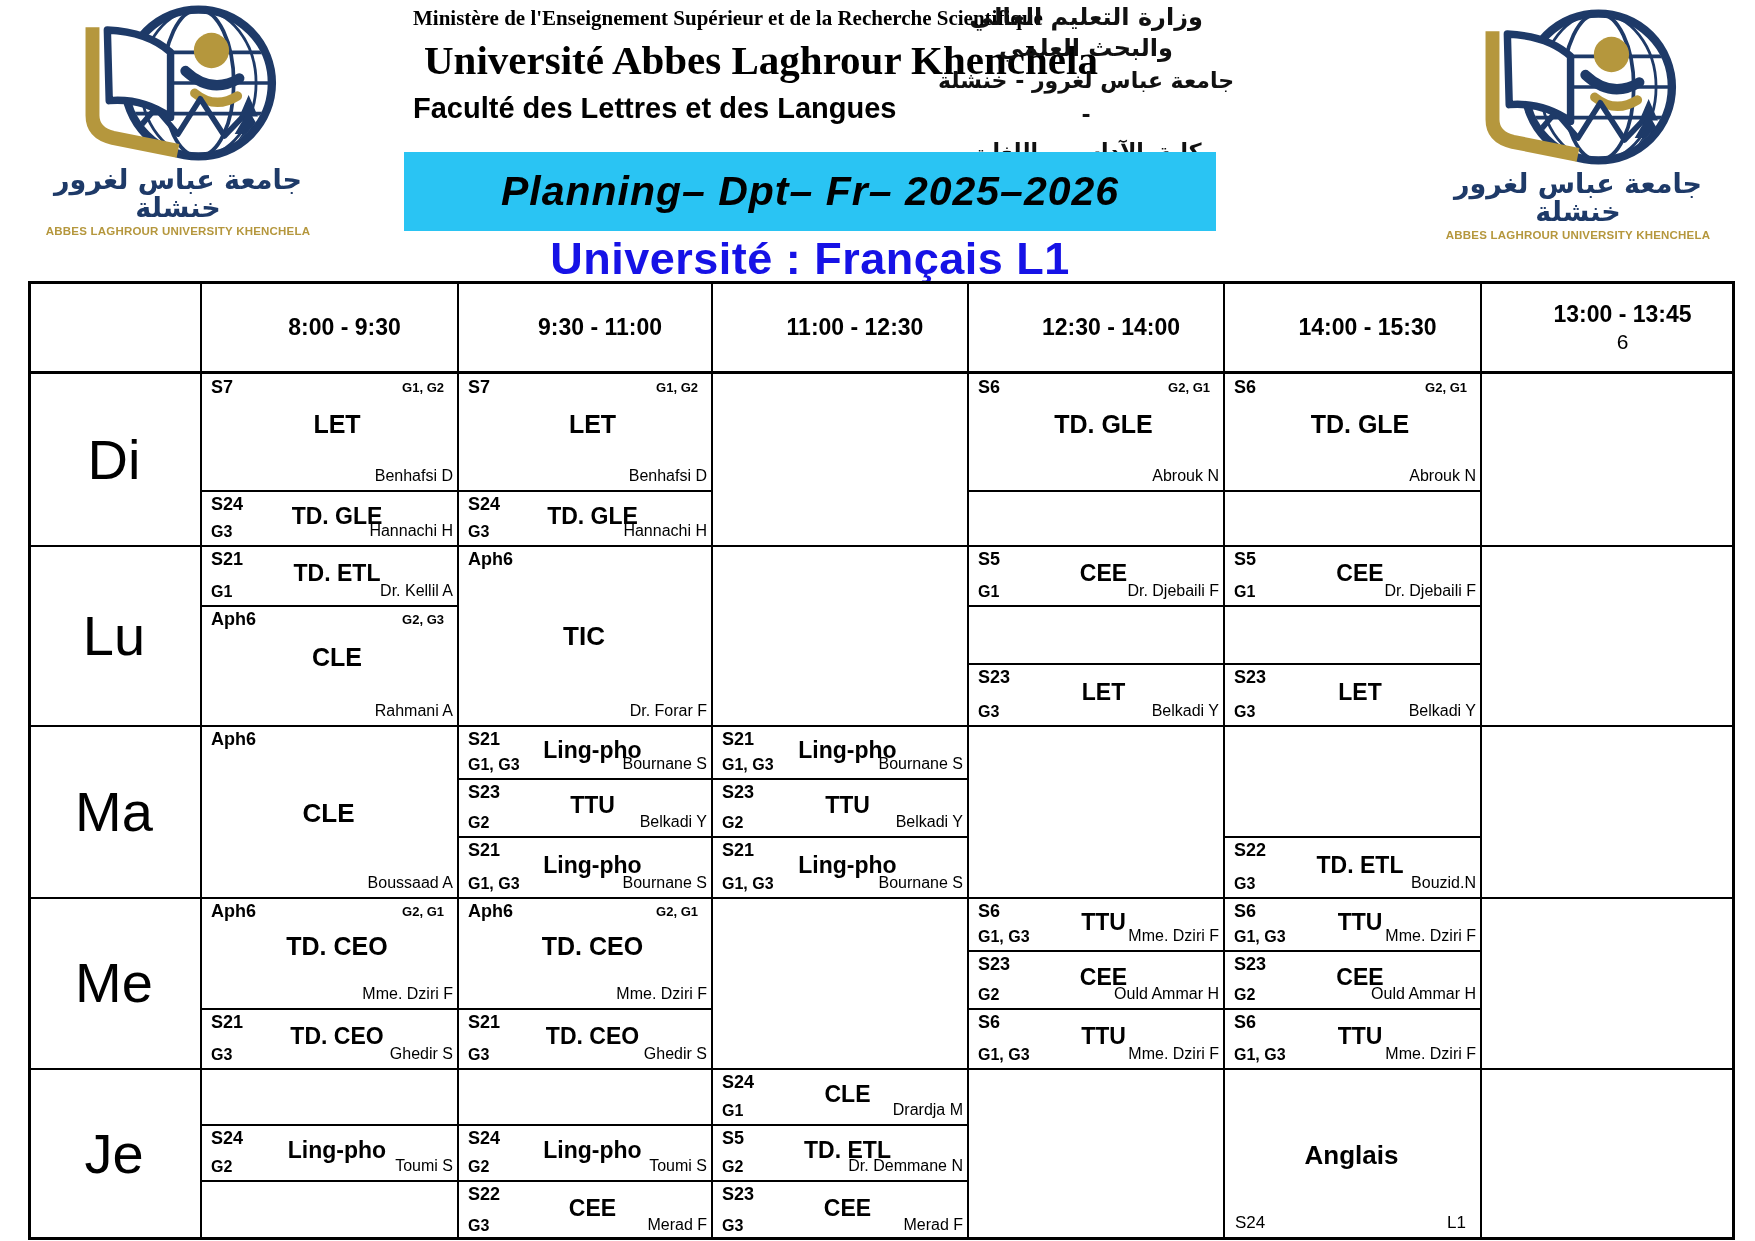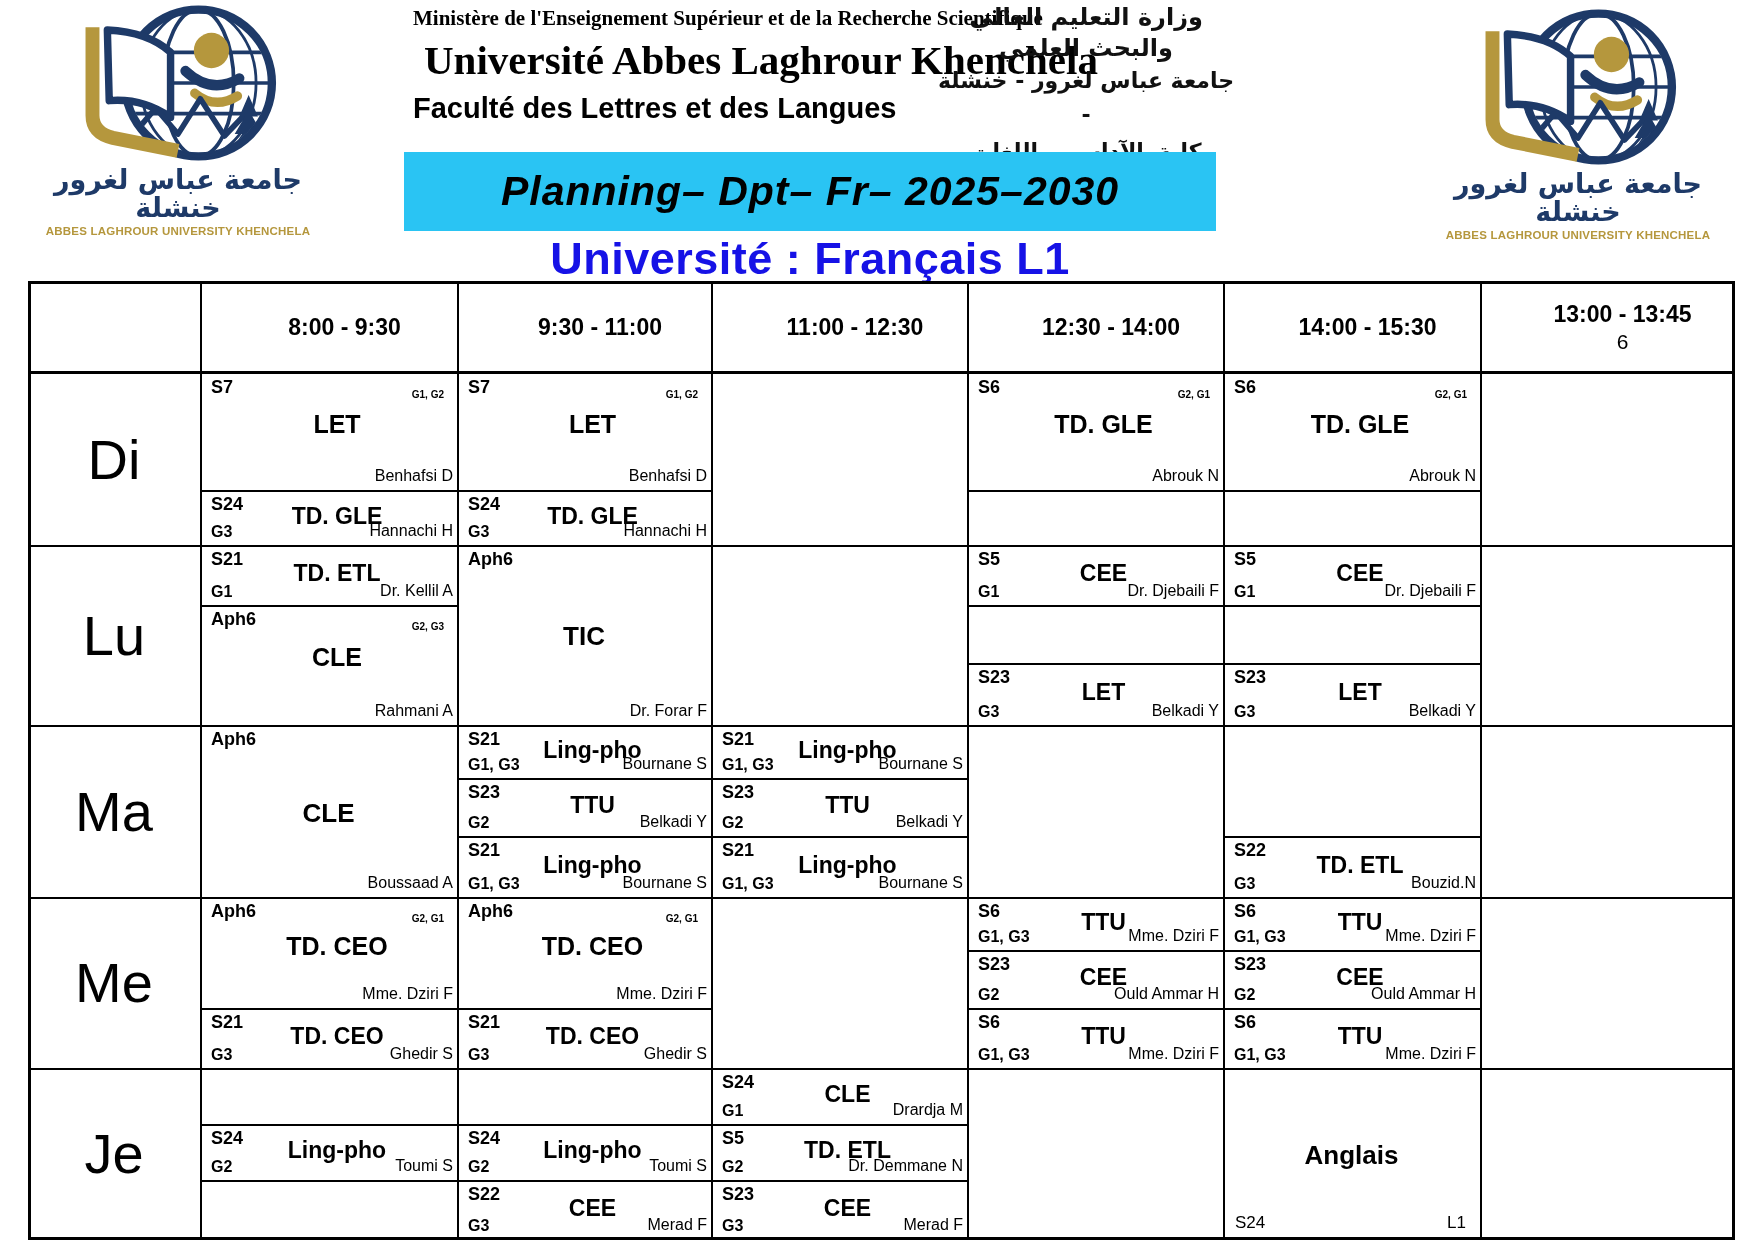--- a/index.html
+++ b/index.html
@@ -28,21 +28,21 @@
   .vl,.hl{position:absolute;background:#000;}
   .vl{width:2px;top:284px;height:953px;}
   .hl{height:2px;}
   .hl.thick{height:3px;}
   .th{position:absolute;display:flex;flex-direction:column;align-items:center;justify-content:center;
       font-weight:bold;font-size:23px;padding-left:16px;}
   .th .note{font-weight:normal;font-size:21px;margin-top:2px;}
   .day{position:absolute;display:flex;align-items:center;justify-content:center;font-size:56px;}
   .cell{position:absolute;}
   .room{position:absolute;top:2px;left:9px;font-weight:bold;font-size:18px;text-align:right;}
-  .grp-tr{position:absolute;top:14px;right:11px;font-weight:bold;font-size:10px;}
+  .grp-tr{position:absolute;top:5px;right:11px;font-weight:bold;font-size:13px;}
   .grp-bl{position:absolute;bottom:2px;left:9px;font-weight:bold;font-size:16px;}
   .course{position:absolute;left:17px;right:0;text-align:center;font-weight:bold;font-size:25px;}
   .tall .course{top:31%;}
   .compact .course{top:50%;transform:translateY(-54%);font-size:23px;}
   .teacher{position:absolute;bottom:3px;right:2px;font-size:16px;}
   .bl-note{position:absolute;bottom:4px;left:10px;font-size:17px;}
   .br-note{position:absolute;bottom:4px;right:12px;font-size:17px;}
   .center-course{position:absolute;left:0;right:0;top:42%;text-align:center;font-weight:bold;font-size:26px;}
 </style>
 </head>
@@ -101,21 +101,21 @@
     <div class="fr-fac">Faculté des Lettres et des Langues</div>
   </div>
 
   <div class="ar-head">
     <div class="ar-l1">وزارة التعليم العالي والبحث العلمي</div>
     <div class="ar-l2">جامعة عباس لغرور  - خنشلة -</div>
     <div class="ar-l3">كلية الآداب و اللغات</div>
   </div>
 
   <div class="banner">
-    <span>Planning– Dpt– Fr– 2025–2030</span>
+    <span>Planning– Dpt– Fr– 2025–2026</span>
   </div>
 
   <div class="doc-title">Université : Français  L1</div>
 
   <div class="frame"></div>
   <div class="vl" style="left:200px"></div>
   <div class="vl" style="left:457px"></div>
   <div class="vl" style="left:711px"></div>
   <div class="vl" style="left:967px"></div>
   <div class="vl" style="left:1223px"></div>

